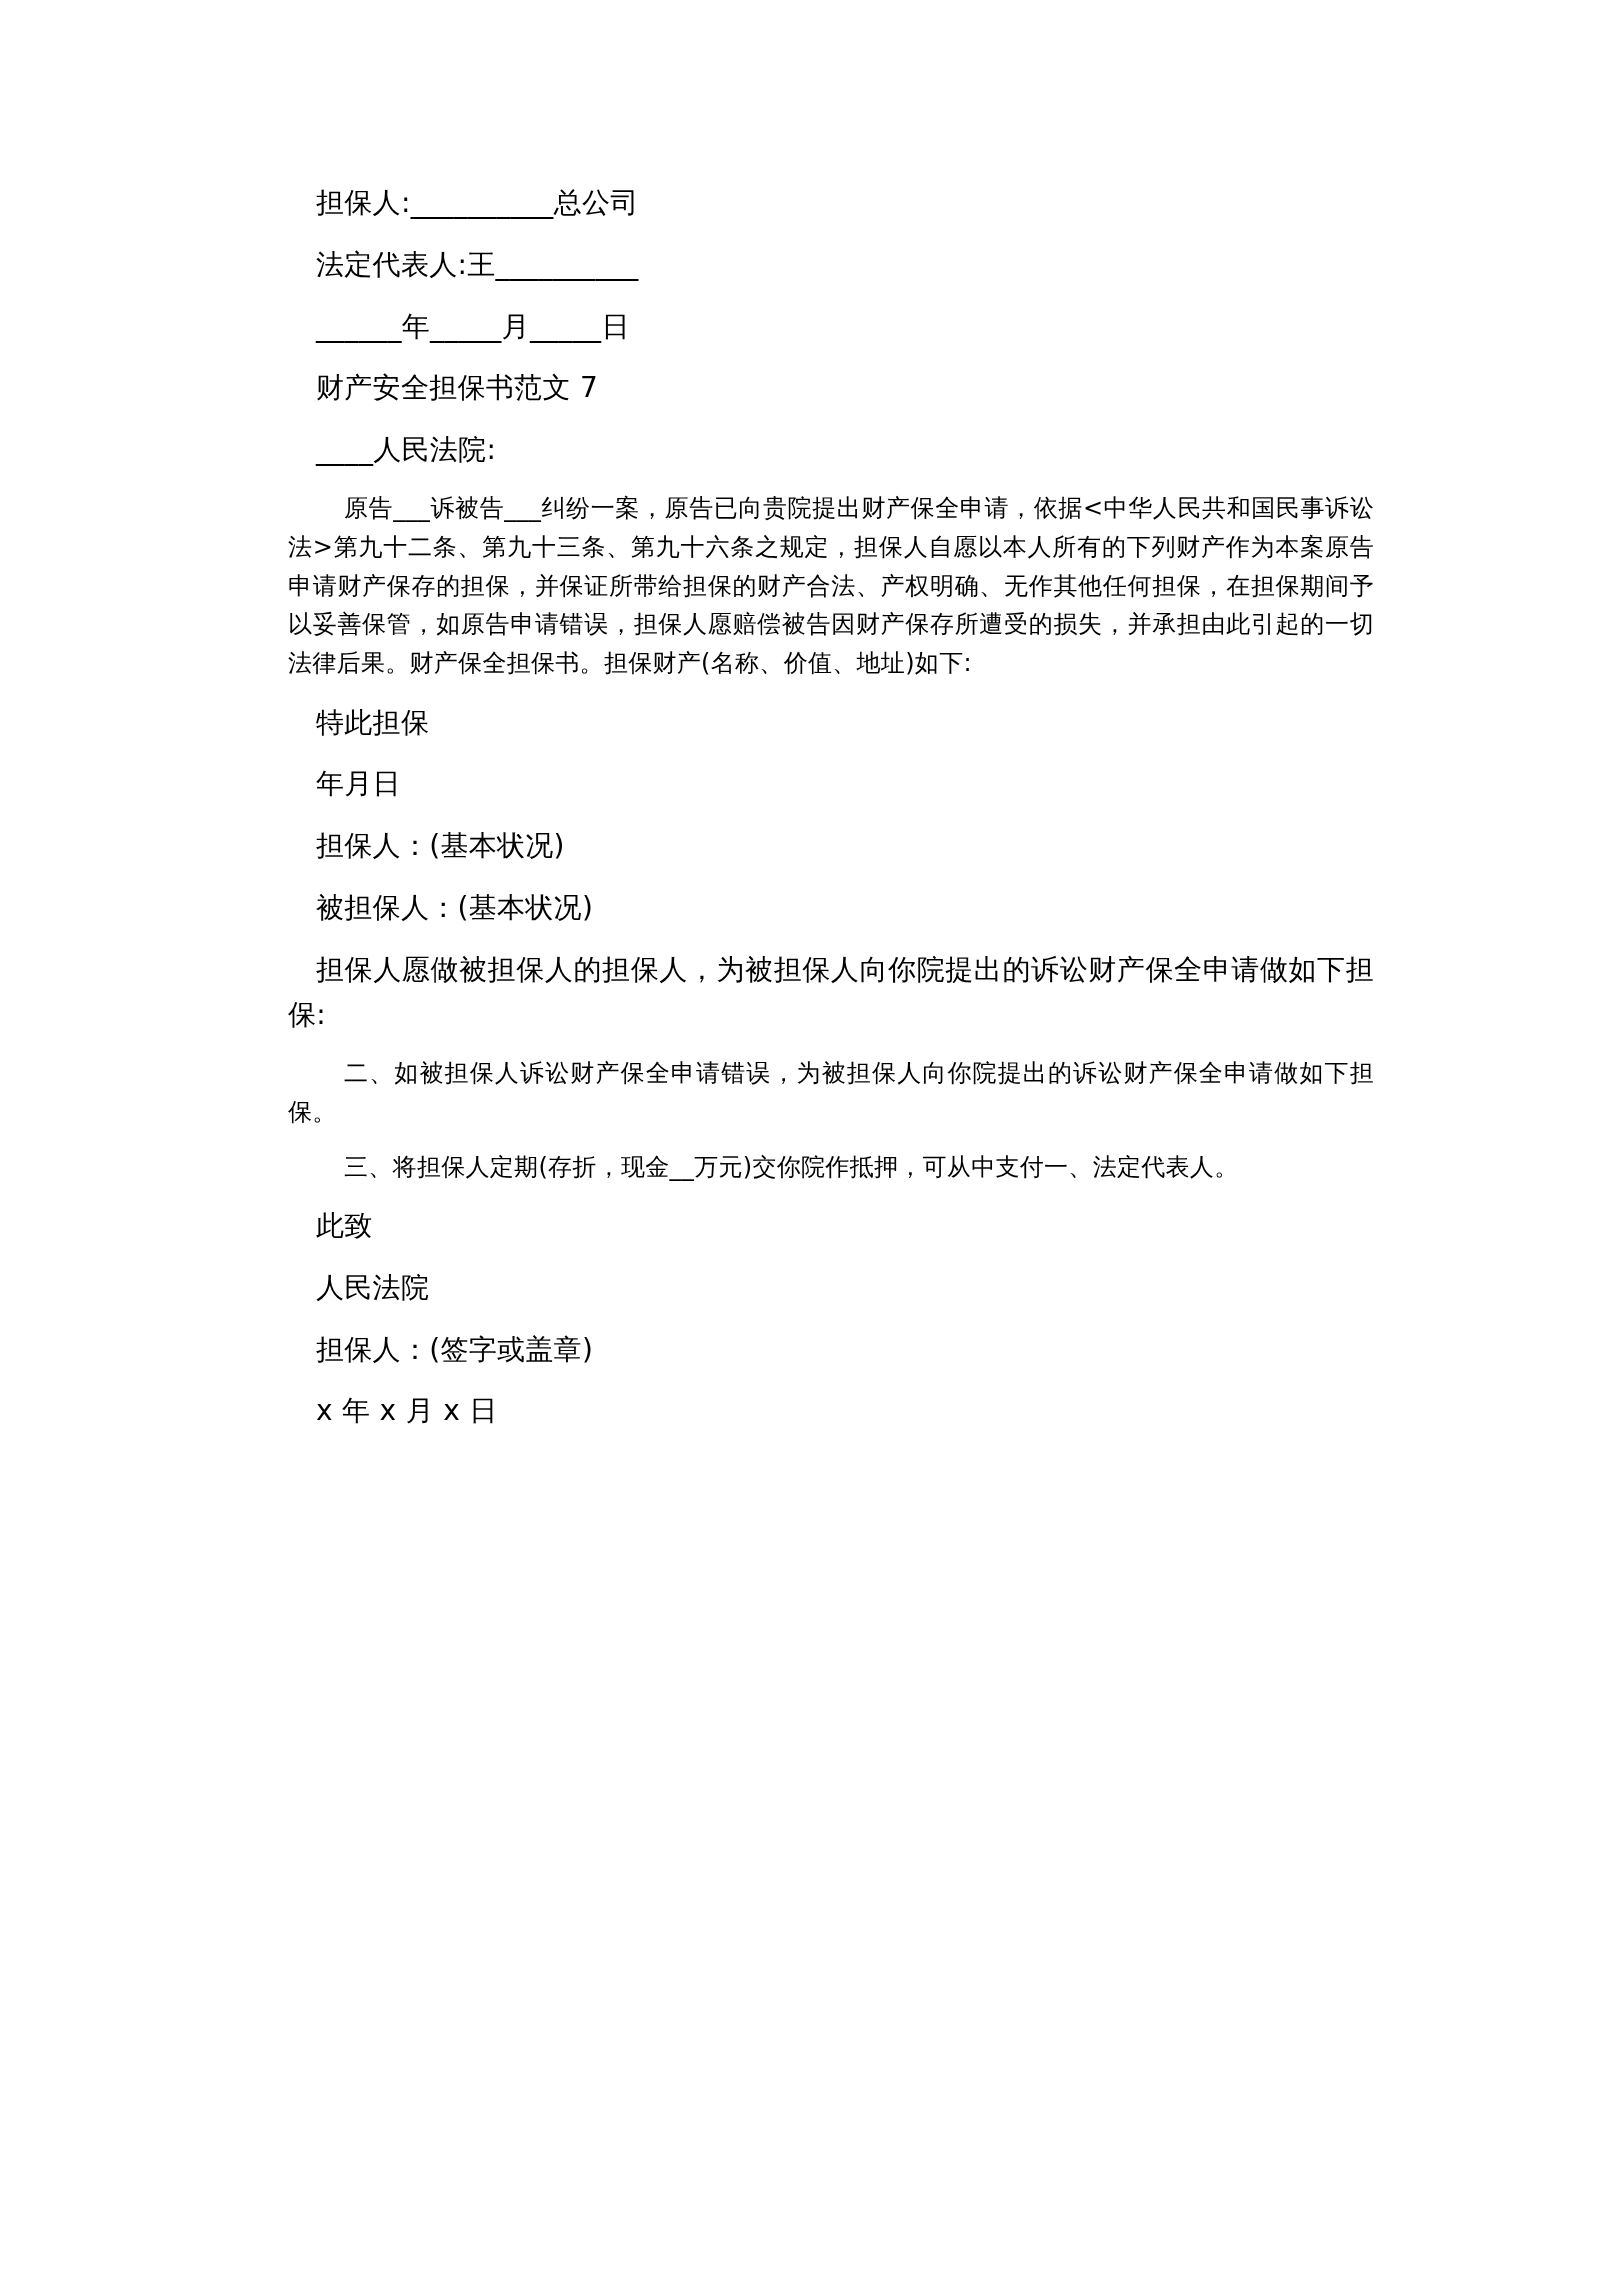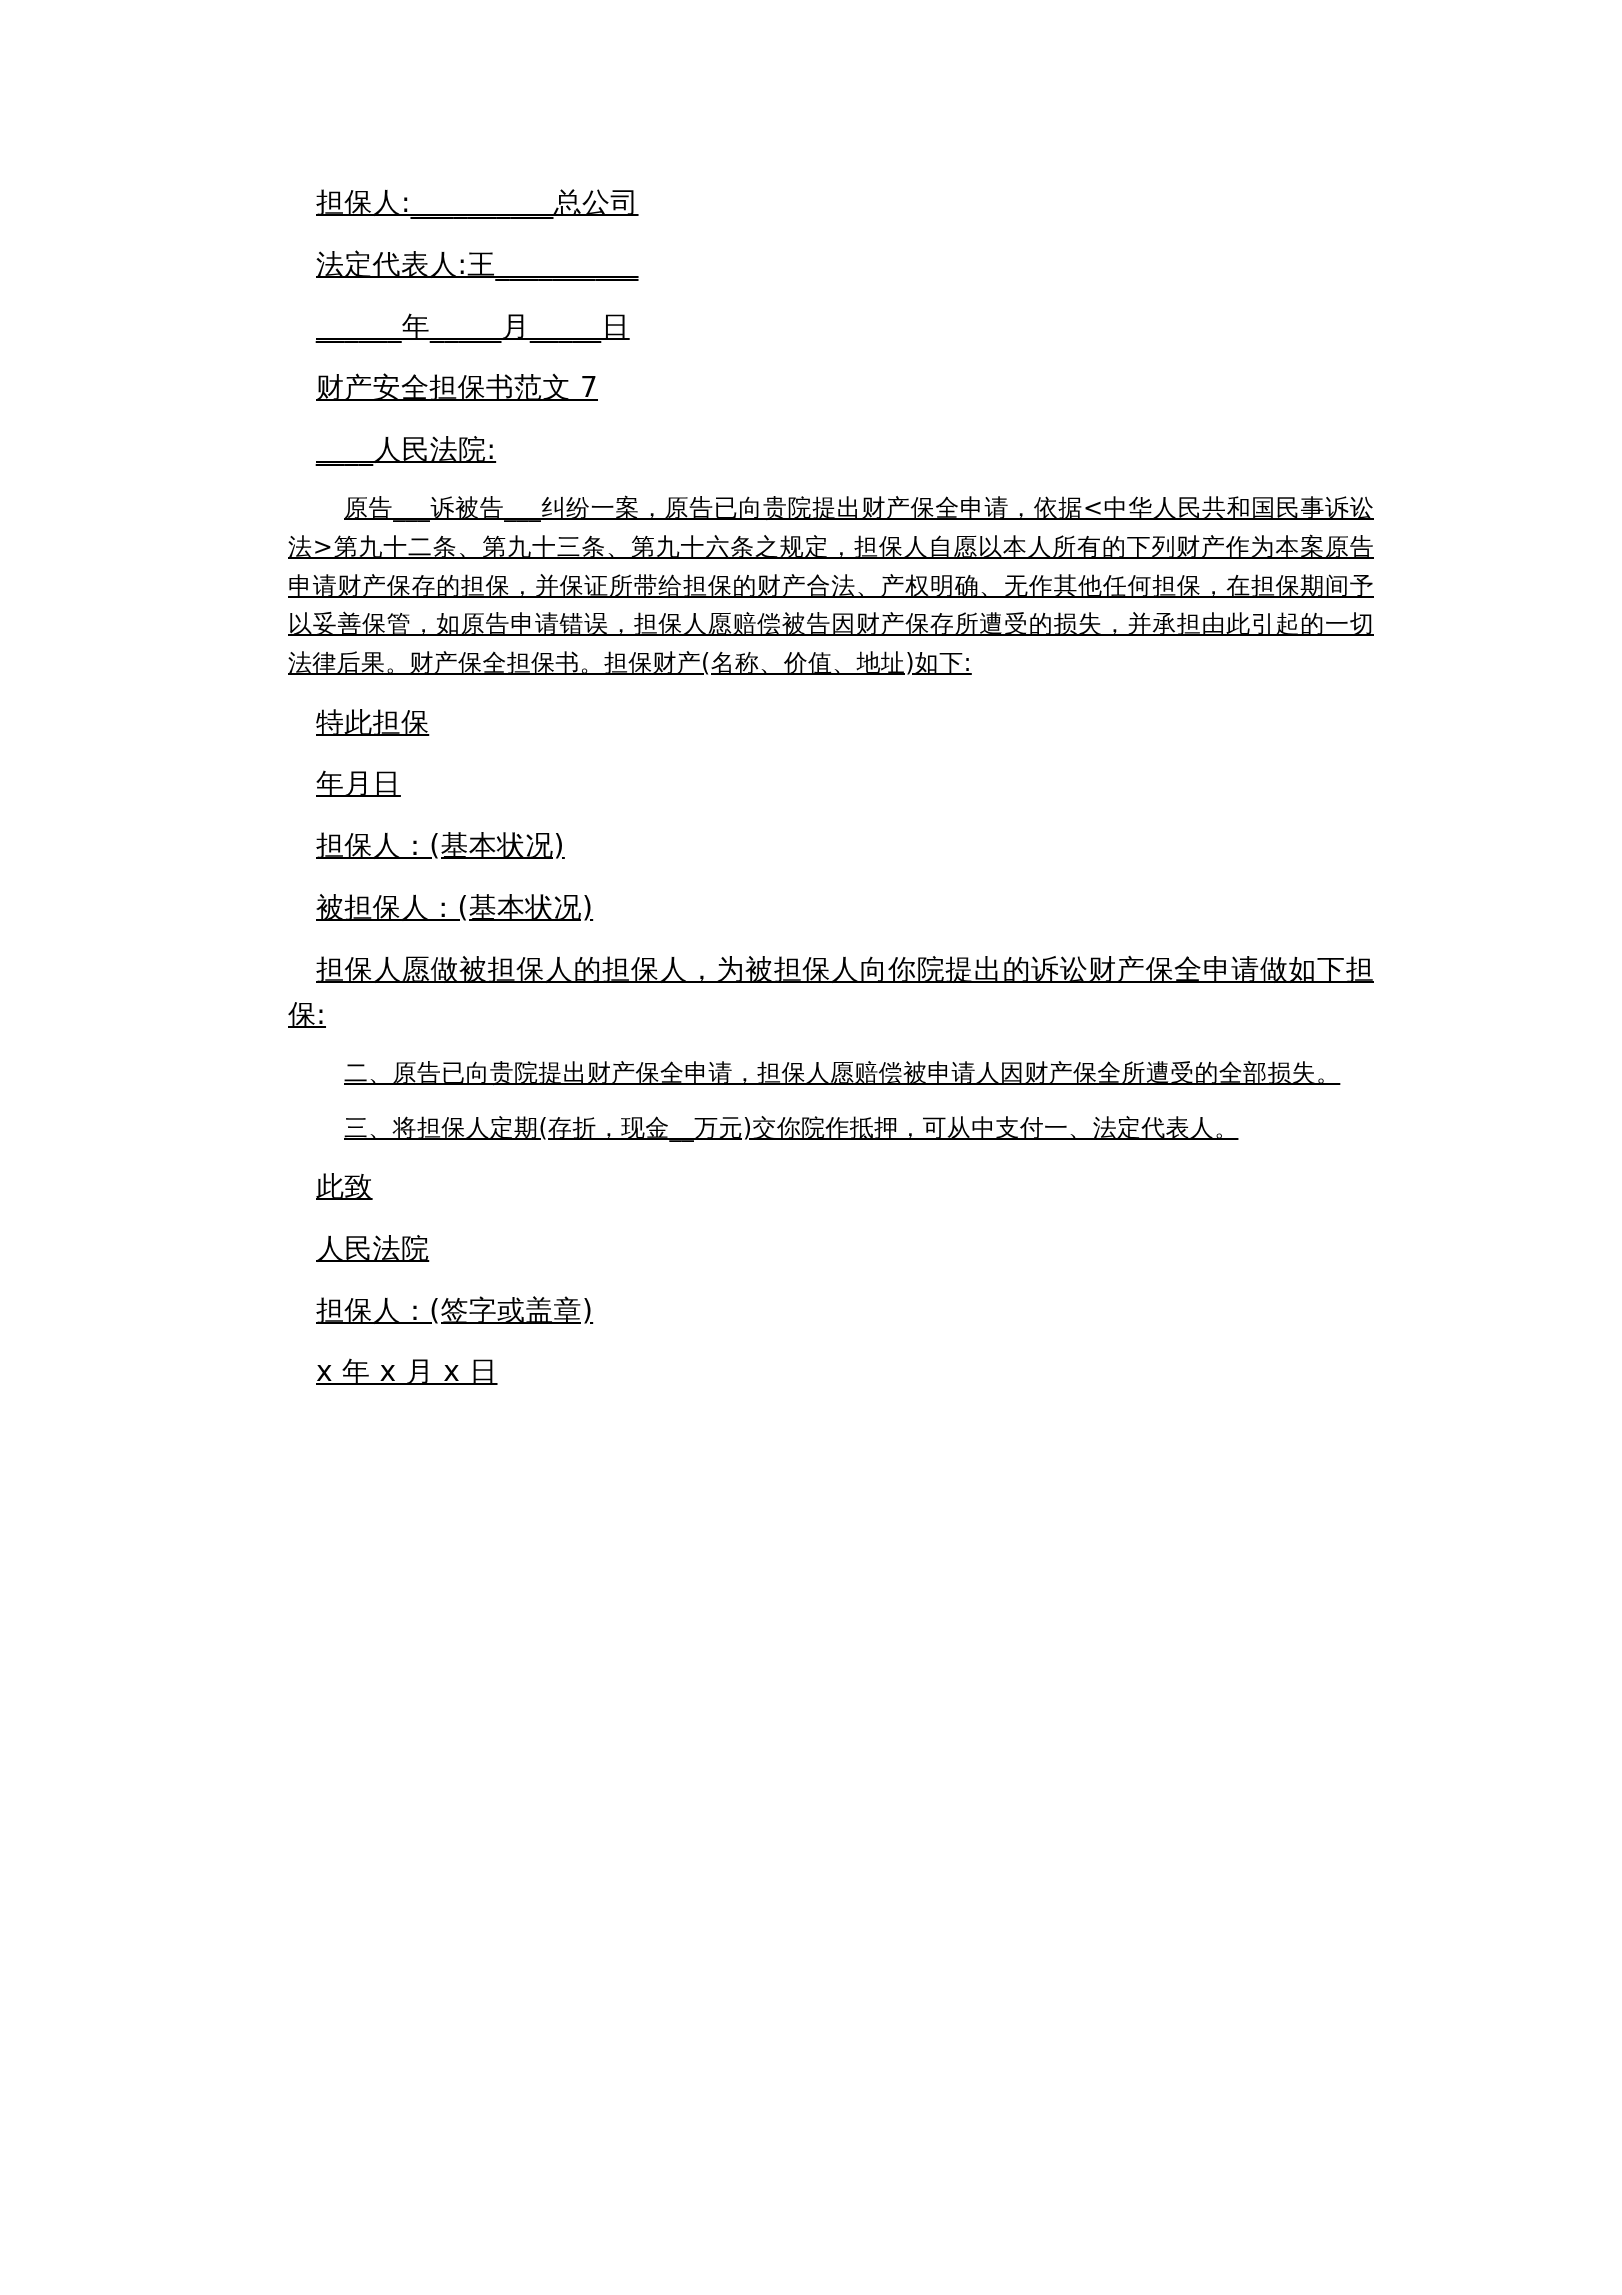--- a/index.html
+++ b/index.html
@@ -18,21 +18,20 @@
     width: 1623px;
     height: 2295px;
     background: #ffffff;
     box-sizing: border-box;
   }
   .content {
     position: absolute;
     left: 288px;
     top: 180px;
     width: 1086px;
-    text-decoration: underline;
   }
   .para {
     font-size: 28px;
     line-height: 1.62;
     margin: 0 0 16.4px 0;
     text-align: justify;
     text-justify: inter-ideograph;
     letter-spacing: 0.3px;
     white-space: pre-wrap;
   }
@@ -59,21 +58,21 @@
     <p class="para indent-half">法定代表人:王__________</p>
     <p class="para indent-half">______年_____月_____日</p>
     <p class="para indent-half">财产安全担保书范文 7</p>
     <p class="para indent-half">____人民法院:</p>
     <p class="block-para">原告___诉被告___纠纷一案，原告已向贵院提出财产保全申请，依据&lt;中华人民共和国民事诉讼法&gt;第九十二条、第九十三条、第九十六条之规定，担保人自愿以本人所有的下列财产作为本案原告申请财产保存的担保，并保证所带给担保的财产合法、产权明确、无作其他任何担保，在担保期间予以妥善保管，如原告申请错误，担保人愿赔偿被告因财产保存所遭受的损失，并承担由此引起的一切法律后果。财产保全担保书。担保财产(名称、价值、地址)如下:</p>
     <p class="para indent-half">特此担保</p>
     <p class="para indent-half">年月日</p>
     <p class="para indent-half">担保人：(基本状况)</p>
     <p class="para indent-half">被担保人：(基本状况)</p>
     <p class="para indent-half">担保人愿做被担保人的担保人，为被担保人向你院提出的诉讼财产保全申请做如下担保:</p>
-    <p class="block-para">二、原告已向贵院提出财产保全申请，担保人愿赔偿被申请人因财产保全所遭受的全部损失。</p>
+    <p class="block-para">二、如被担保人诉讼财产保全申请错误，为被担保人向你院提出的诉讼财产保全申请做如下担保。</p>
     <p class="block-para">三、将担保人定期(存折，现金__万元)交你院作抵押，可从中支付一、法定代表人。</p>
     <p class="para indent-half">此致</p>
     <p class="para indent-half">人民法院</p>
     <p class="para indent-half">担保人：(签字或盖章)</p>
     <p class="para indent-half">x 年 x 月 x 日</p>
 
   </div>
 </div>
 
 

